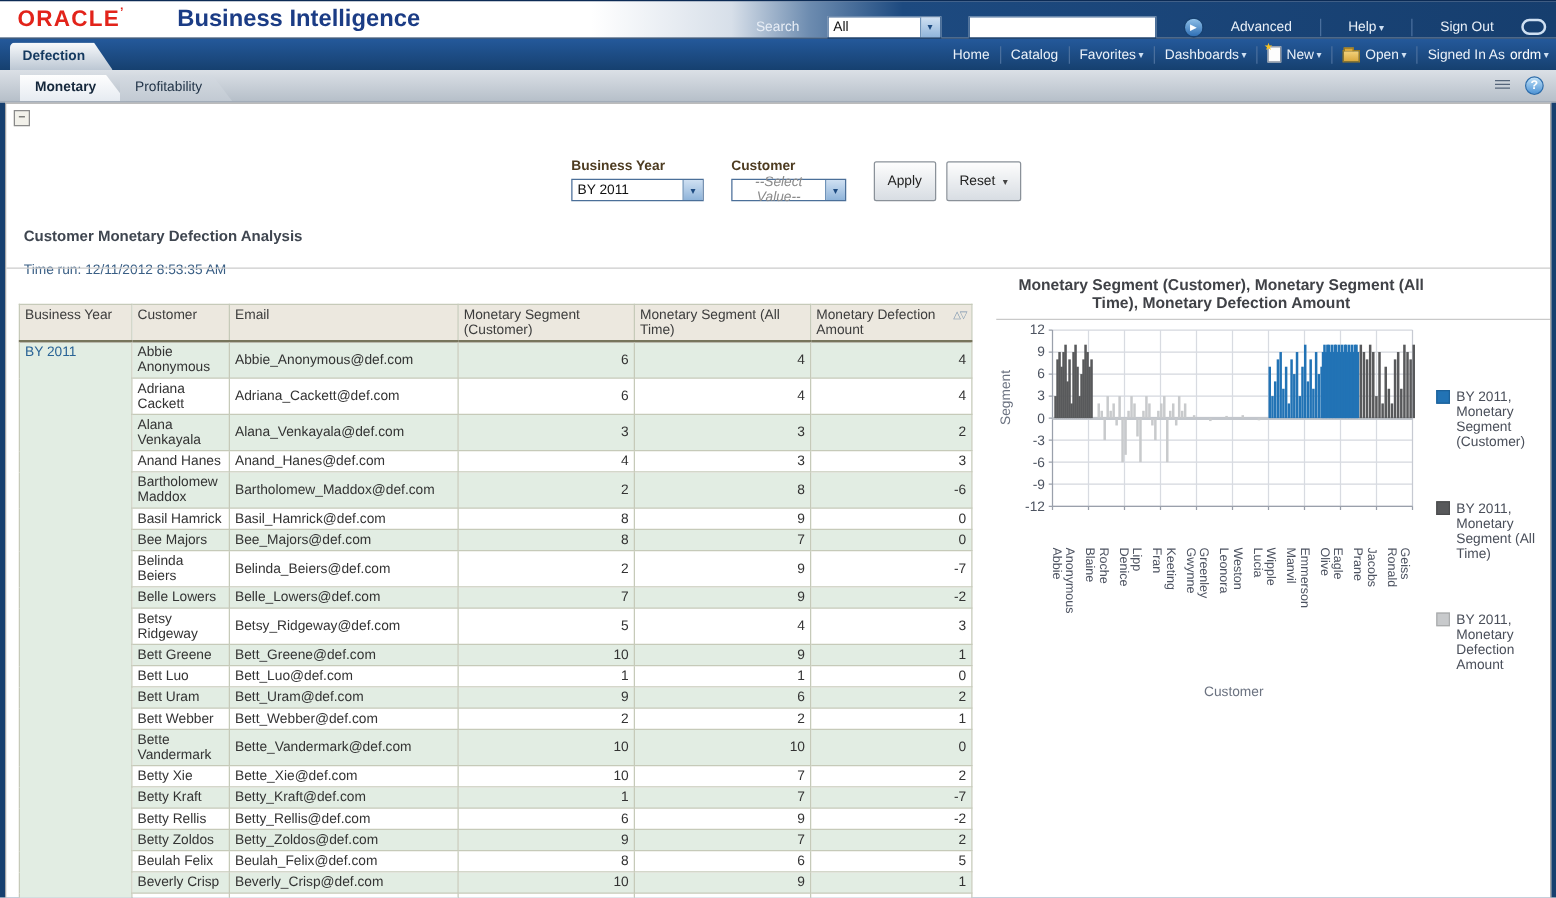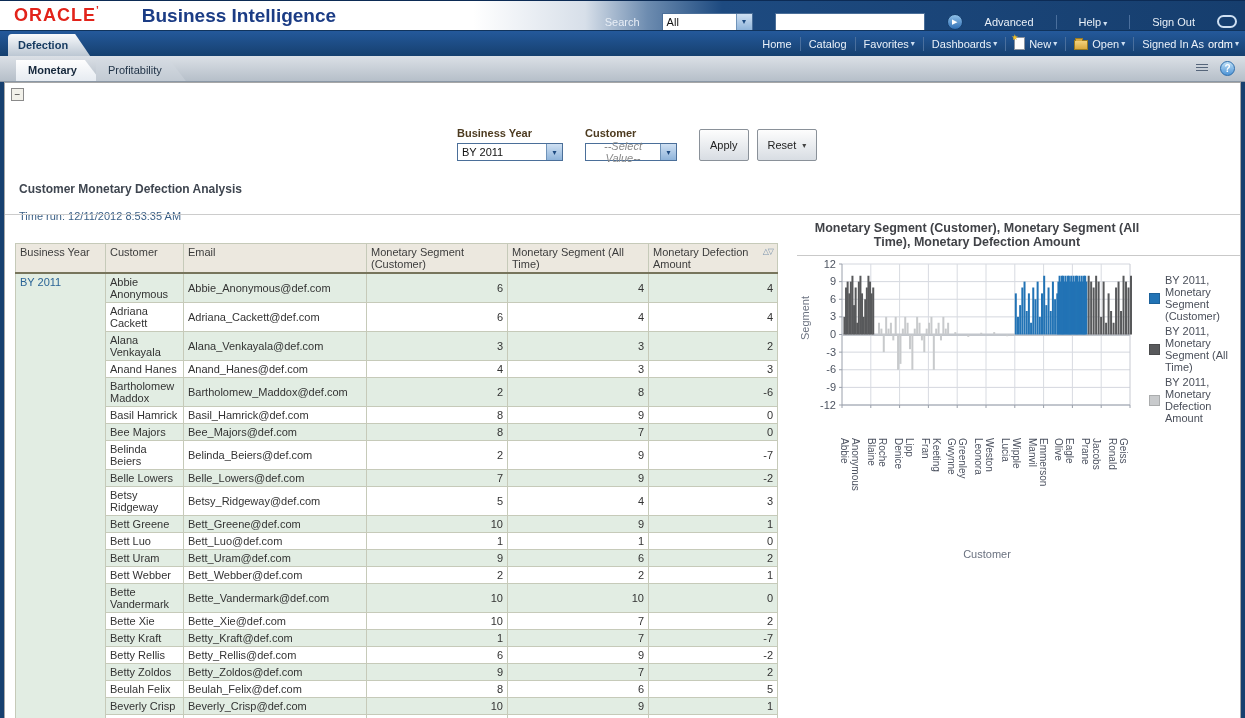--- a/index.html
+++ b/index.html
@@ -95,21 +95,21 @@
   .plot-zone { position:relative; height:370px; }
   .ylab { position:absolute; left:2px; top:40px; writing-mode:vertical-rl; transform:rotate(180deg);
     color:#6b7280; font-size:11px; }
   .xlabels { position:absolute; left:0; top:182px; height:96px; width:345px; overflow:hidden; }
   .xlab { position:absolute; top:0; writing-mode:vertical-lr; font-size:10px; line-height:11px; color:#4c5260; height:96px; }
   .xlab div { white-space:nowrap; }
   .xaxis-title { position:absolute; left:120px; top:292px; width:140px; text-align:center; color:#6b7280; font-size:11px; }
   .legend { position:absolute; left:352px; top:18px; display:flex; flex-direction:column; gap:3px; }
   .legend-item { display:flex; align-items:center; gap:5px; }
   .swatch { width:11px; height:11px; flex:0 0 11px; border:1px solid rgba(0,0,0,.15); }
-  .legend-text { width:72px; font-size:11px; line-height:12px; color:#4a4f5a; }
+  .legend-text { width:72px; font-size:11px; line-height:12px; color:#4a4f5a;margin-top:38px; }
 </style>
 </head>
 <body>
 
 <div class="banner">
   <div class="oracle-logo"><span>ORACLE</span><span class="tick">’</span></div>
   <div class="product-title">Business Intelligence</div>
   <div class="global-search">
     <span class="search-label">Search</span>
     <div class="fake-select scope-select">
@@ -333,21 +333,21 @@
               <td class="num">1</td>
             </tr>
             <tr class="alt">
               <td>Bette Vandermark</td>
               <td>Bette_Vandermark@def.com</td>
               <td class="num">10</td>
               <td class="num">10</td>
               <td class="num">0</td>
             </tr>
             <tr class="plain">
-              <td>Bette Xie</td>
+              <td>Betty Xie</td>
               <td>Bette_Xie@def.com</td>
               <td class="num">10</td>
               <td class="num">7</td>
               <td class="num">2</td>
             </tr>
             <tr class="alt">
               <td>Betty Kraft</td>
               <td>Betty_Kraft@def.com</td>
               <td class="num">1</td>
               <td class="num">7</td>

